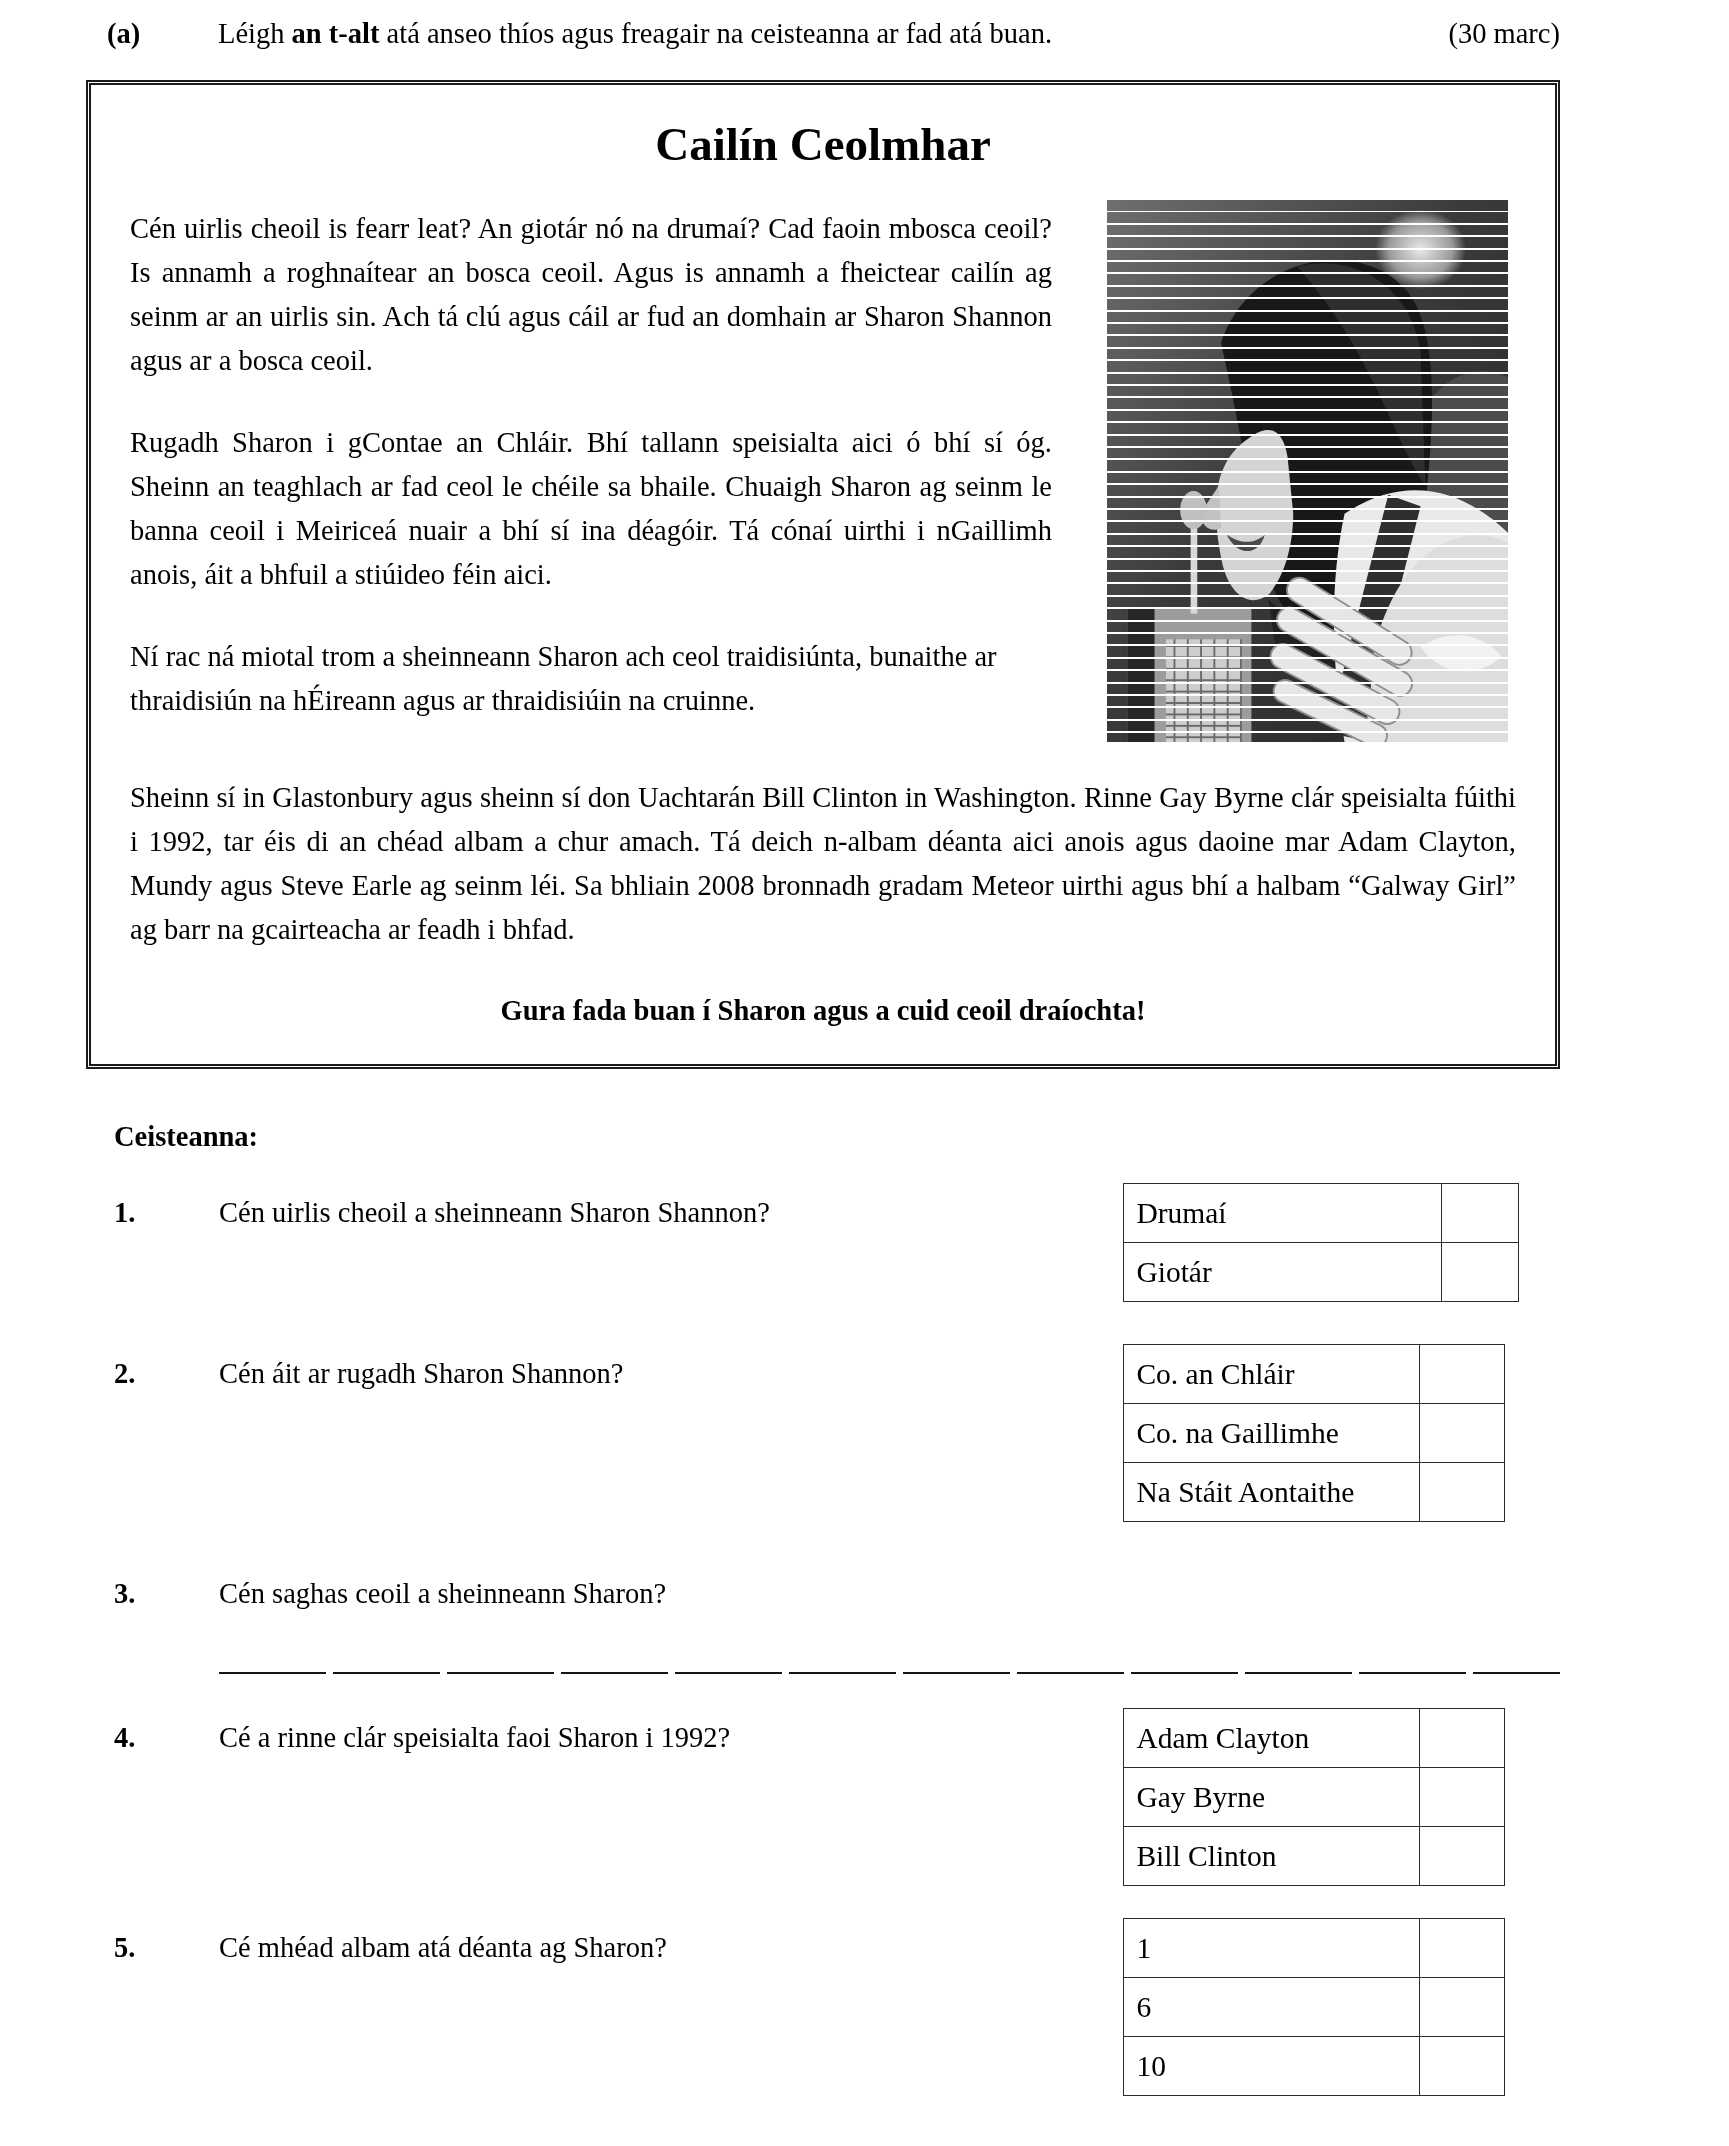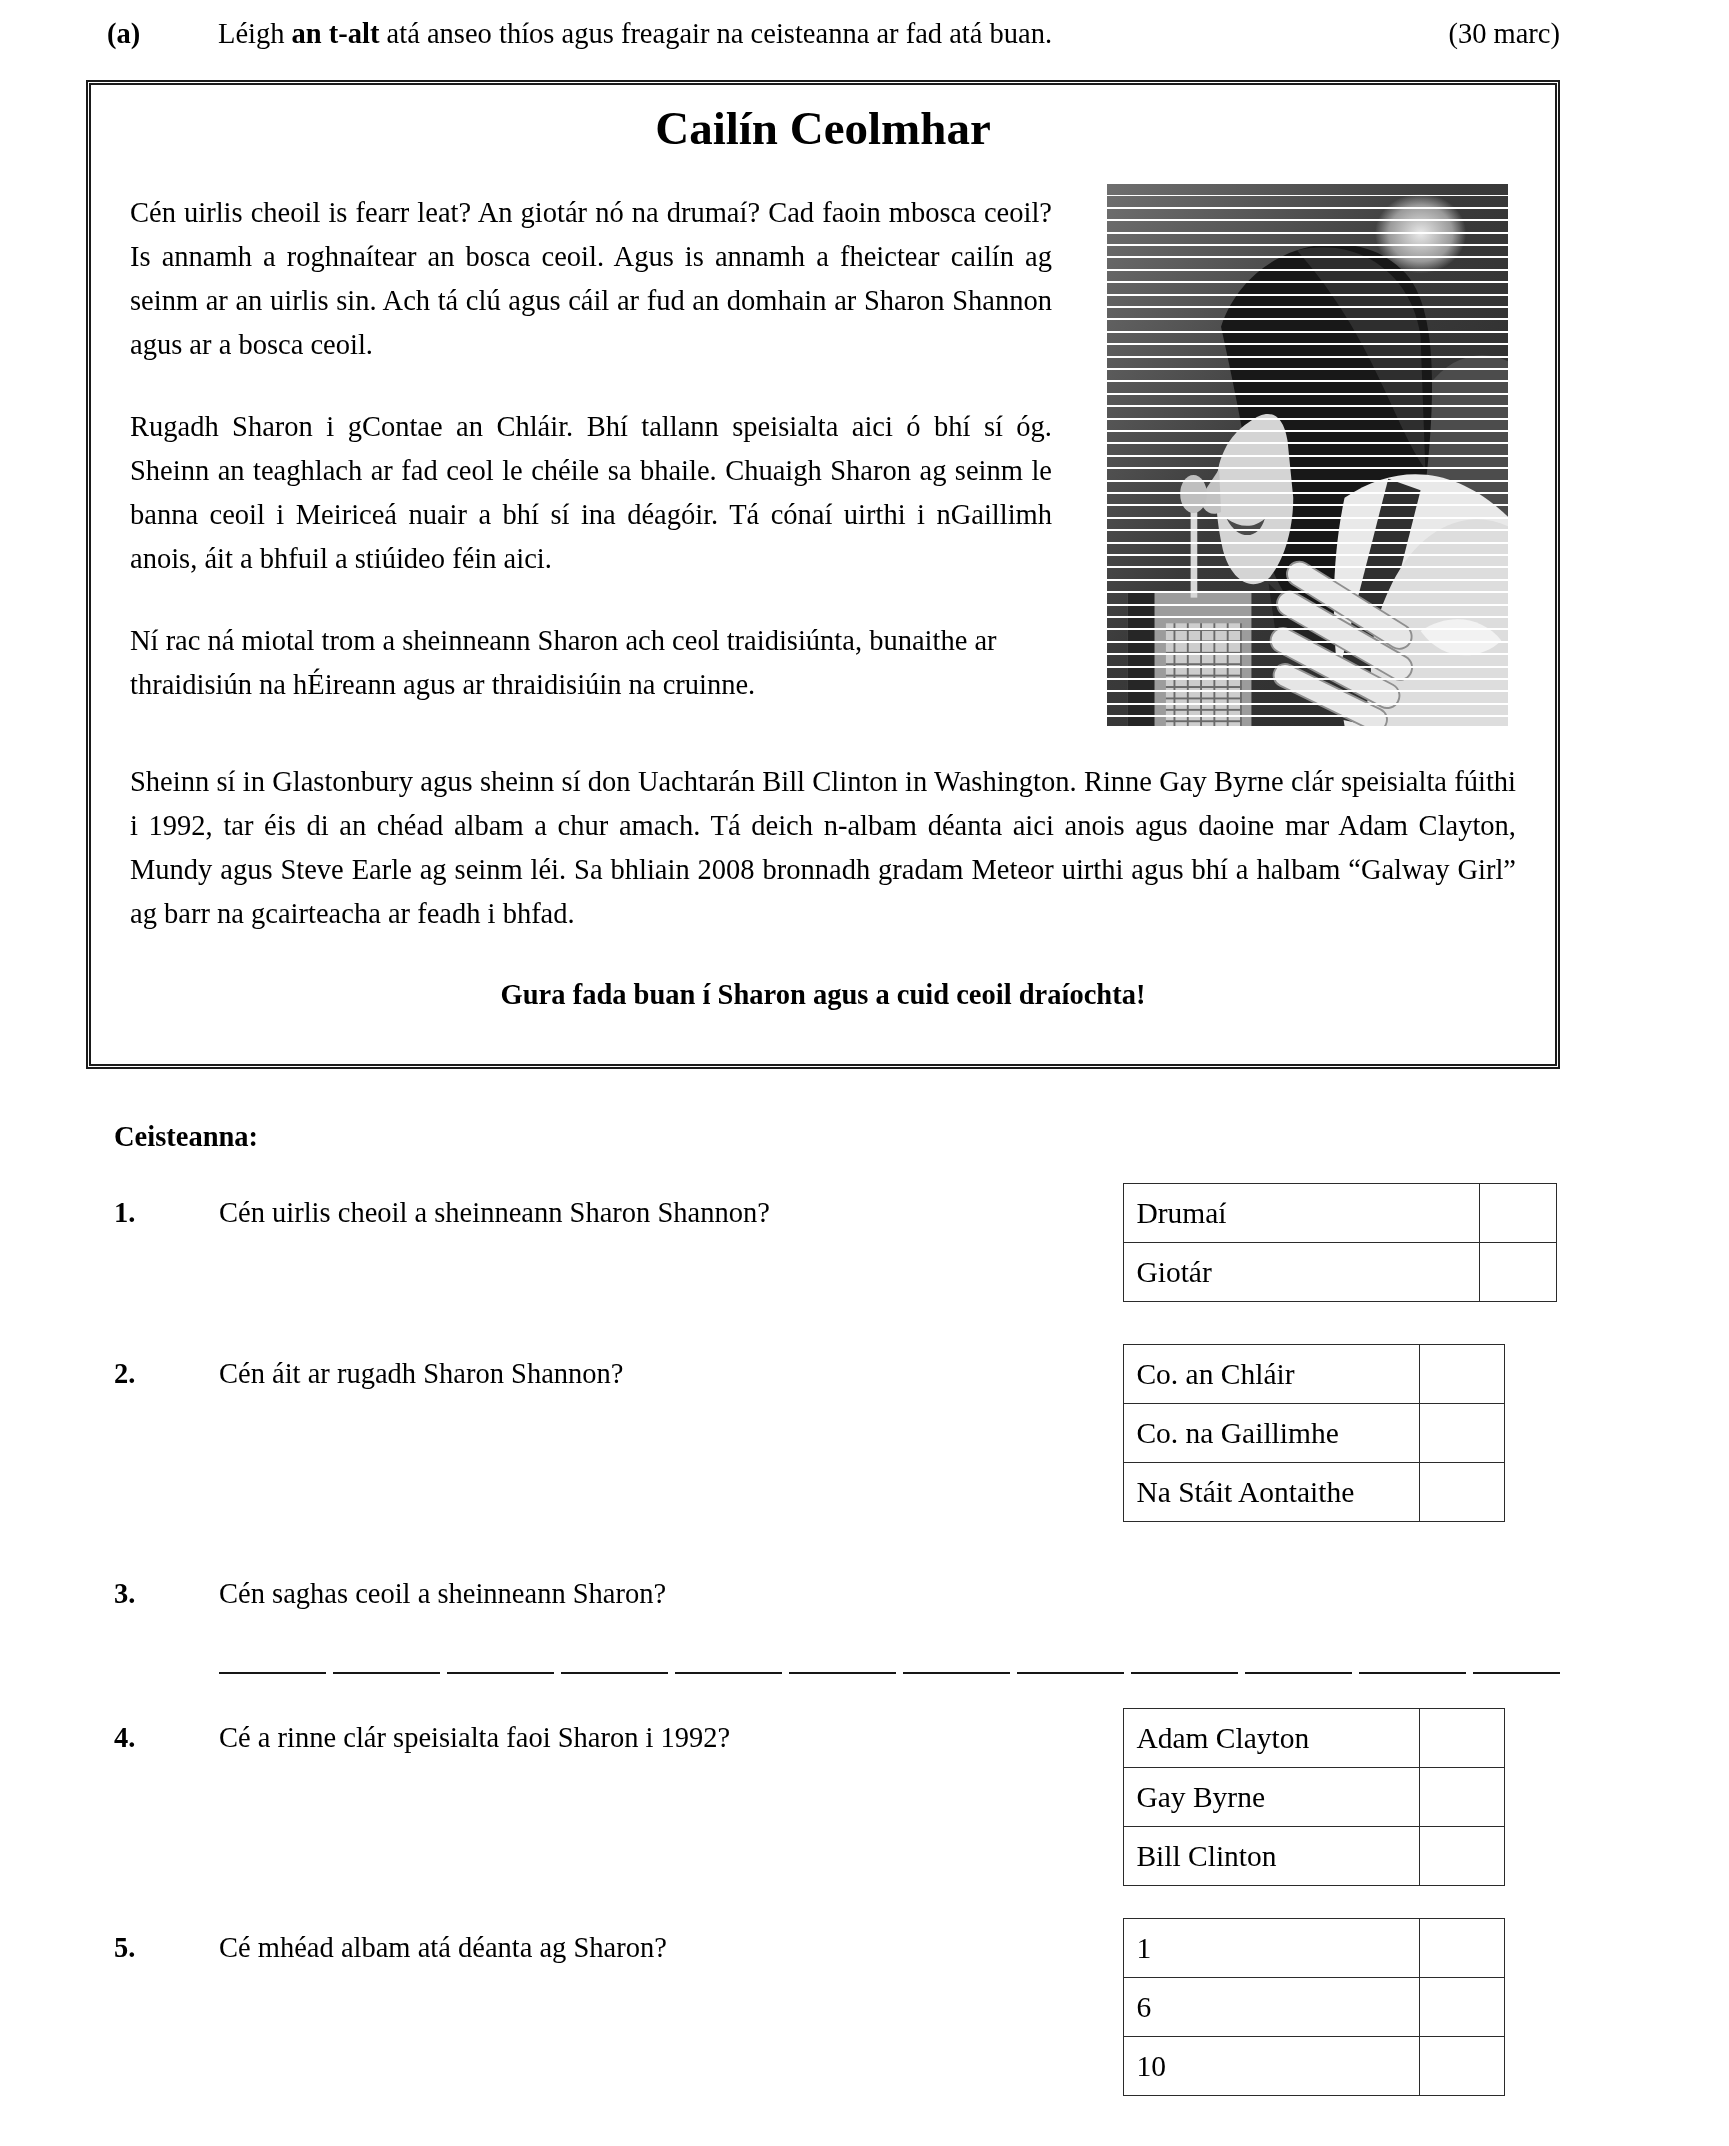--- a/index.html
+++ b/index.html
@@ -11,21 +11,21 @@
   }
   
   .header{display:flex;align-items:baseline;padding:15px 169px 0 107px;line-height:38px;}
   .sec-label{font-weight:bold;width:111px;flex:0 0 auto;}
   .instruction{flex:1 1 auto;}
   .instruction b{font-weight:bold;}
   .marks{flex:0 0 auto;white-space:nowrap;}
   
   .article-box{
     margin:27px 0 0 86px;width:1474px;height:989px;box-sizing:border-box;
-    border:5.7px double #1b1b1b;padding:8px 27px 0 27px;overflow:hidden;
+    border:5.7px double #1b1b1b;padding:24px 27px 0 27px;overflow:hidden;
   }
   .article-title{text-align:center;font-weight:bold;font-size:47px;line-height:55px;margin-top:7.6px;}
   .article-flex{display:flex;margin-top:23px;}
   .article-left{width:946px;flex:0 0 auto;}
   .article-left p, .article-full{margin:12px;line-height:44px;text-align:justify;}
   .article-left p + p{margin-top:38px;}
   .article-left p.no-justify{text-align:left;}
   .photo-wrap{flex:0 0 auto;width:401px;height:542px;margin-left:43px;margin-top:5.7px;position:relative;}
   .photo-wrap svg{display:block;width:100%;height:100%;}
   .photo-scanlines{
@@ -34,21 +34,21 @@
   }
   .article-full{margin-top:34px;}
   .article-closing{text-align:center;font-weight:bold;margin-top:38px;line-height:42px;}
   
   .q-heading{margin:49px 0 0 114px;font-weight:bold;line-height:38px;}
   .q-block{display:flex;align-items:flex-start;margin-left:114px;margin-right:148px;}
   .q-num{flex:0 0 105px;font-weight:bold;line-height:38px;margin-top:10.5px;}
   .q-text{flex:1 1 auto;line-height:38px;margin-top:10.5px;padding-right:19px;}
   .q-table-wrap{flex:0 0 458px;}
   table.answers{border-collapse:collapse;width:382px;table-layout:fixed;}
-  table.answers.narrow{width:434px;}
+  table.answers.narrow{width:396px;}
   table.answers td{border:1.9px solid #2b2b2b;height:59px;font-size:29.5px;box-sizing:border-box;}
   td.opt{padding-left:12.4px;}
   table.answers td.tick{width:85px;}
   table.answers.narrow td.tick{width:77px;}
   .mt-q1{margin-top:27px;}
   .mt-q2{margin-top:42px;}
   .mt-q3{margin-top:42px;}
   .mt-q4{margin-top:34px;}
   .mt-q5{margin-top:32px;}
   .answer-line{

